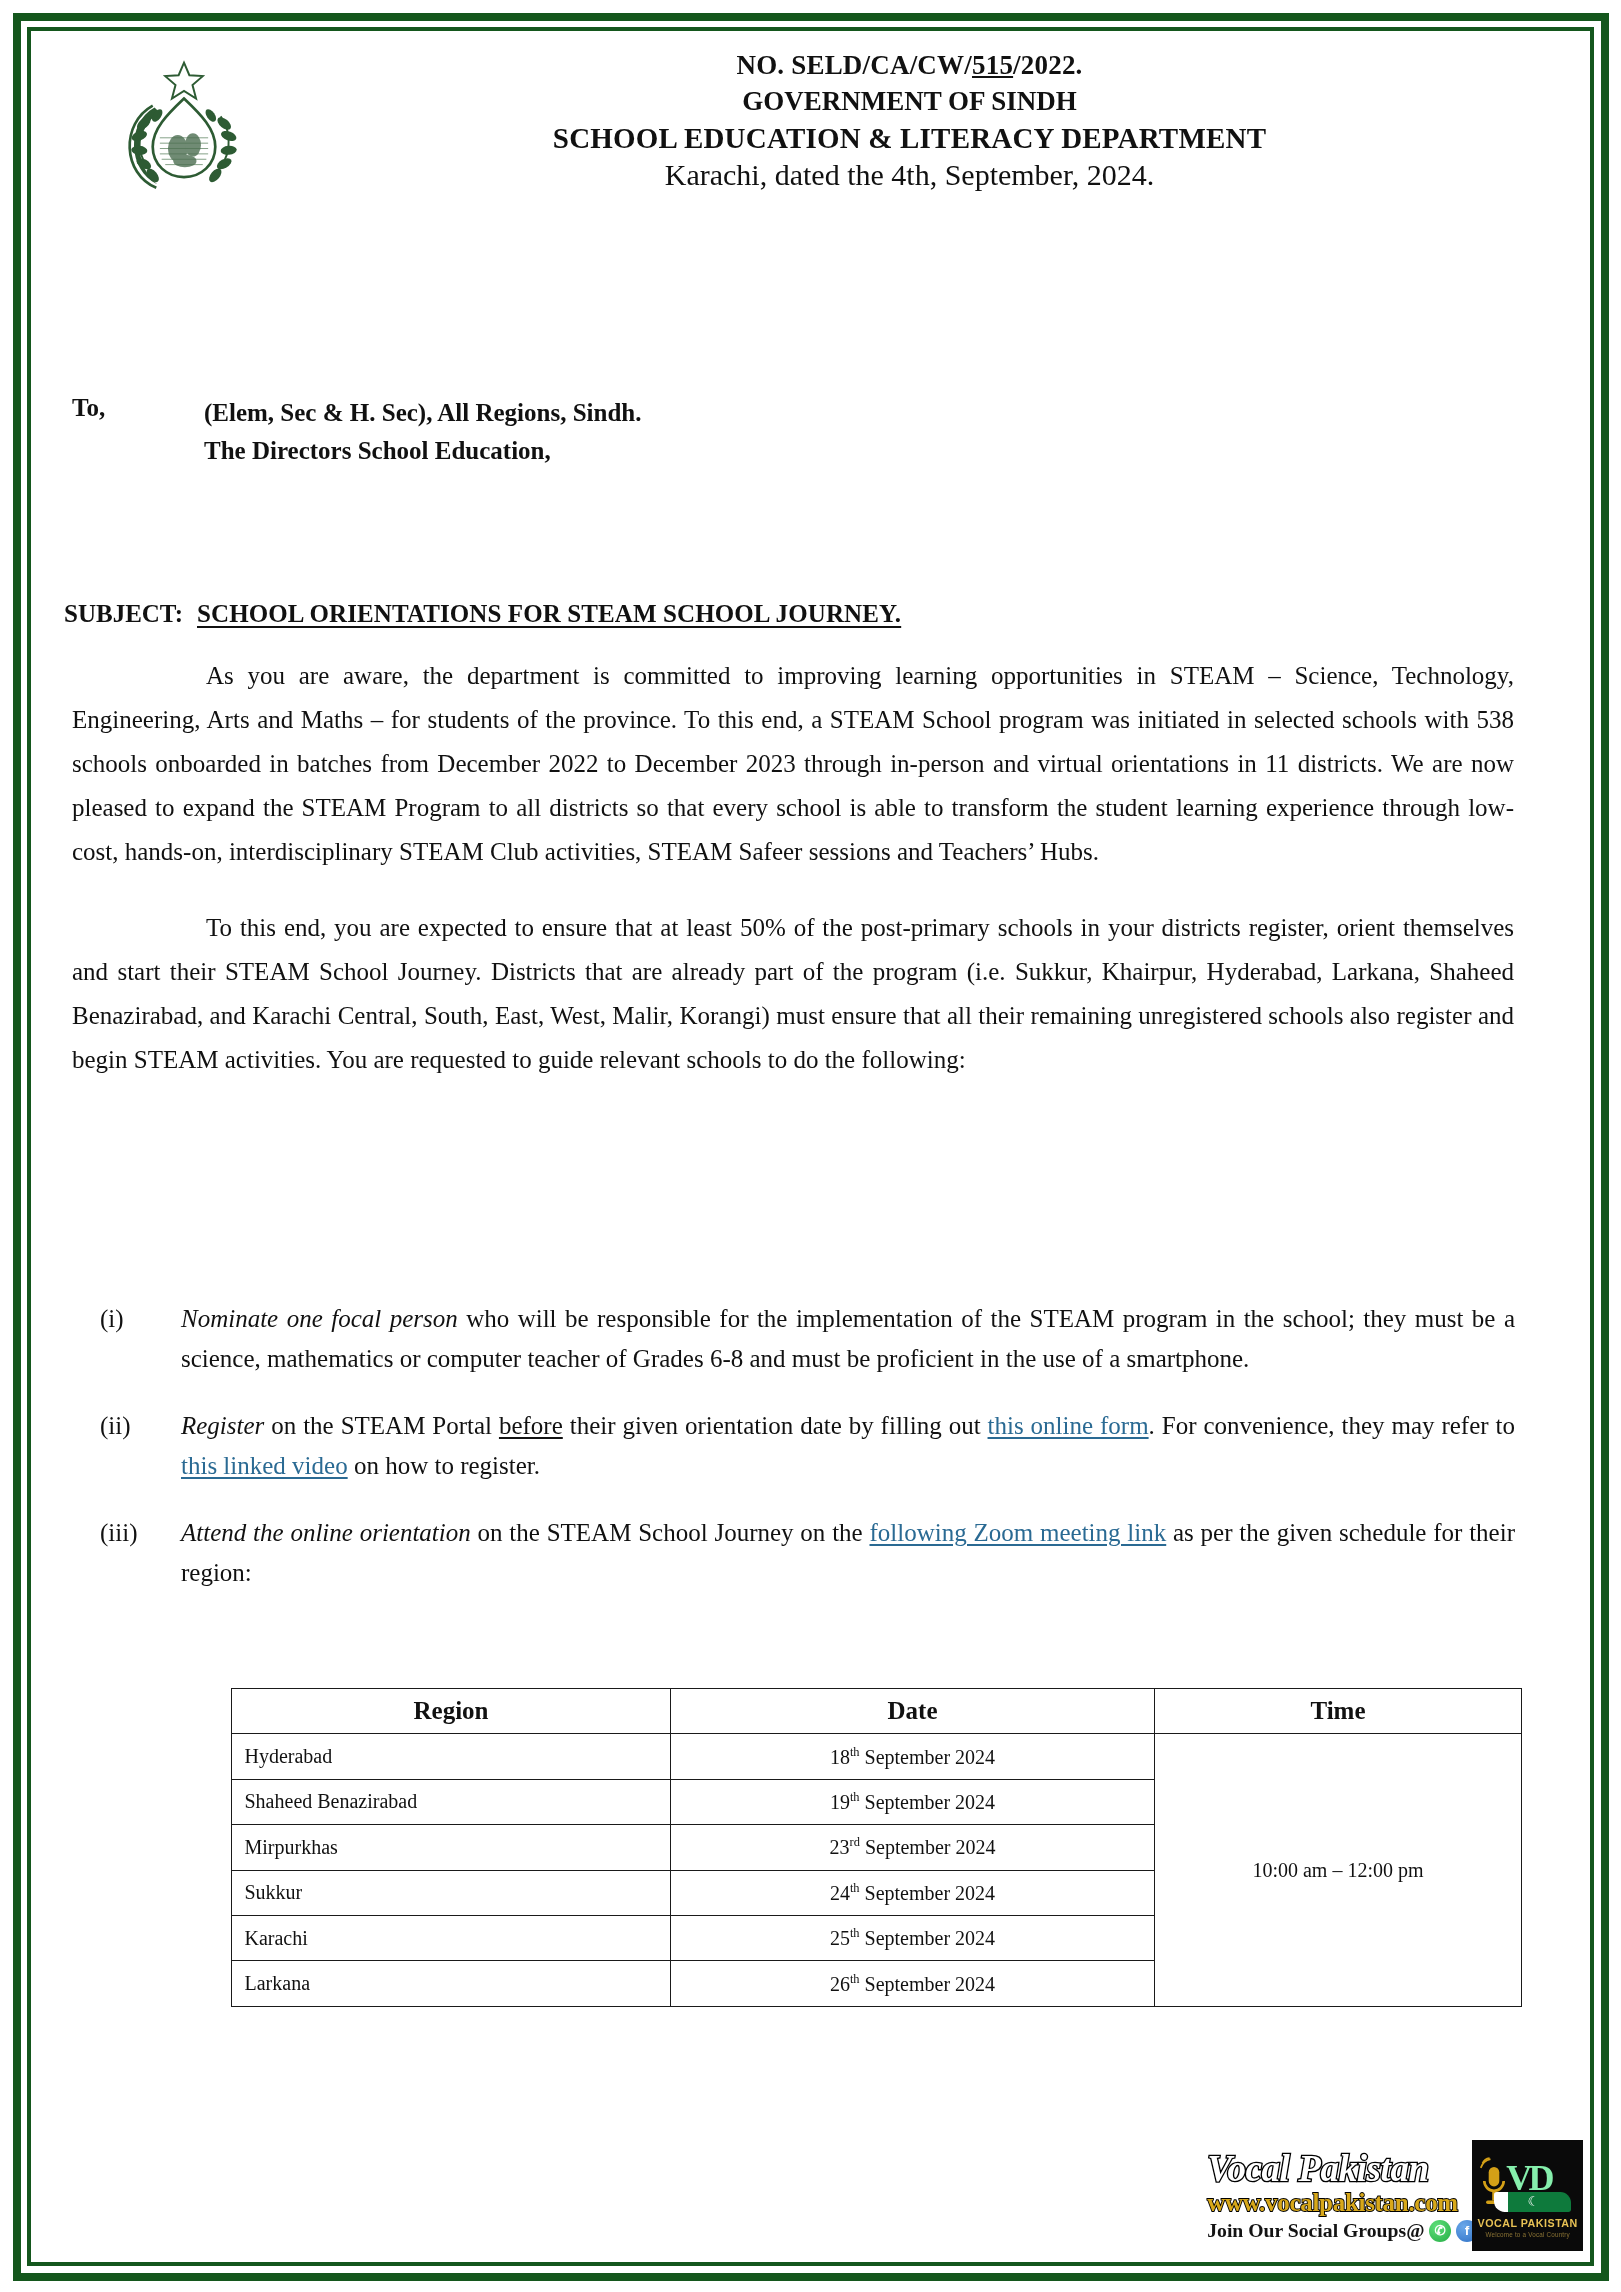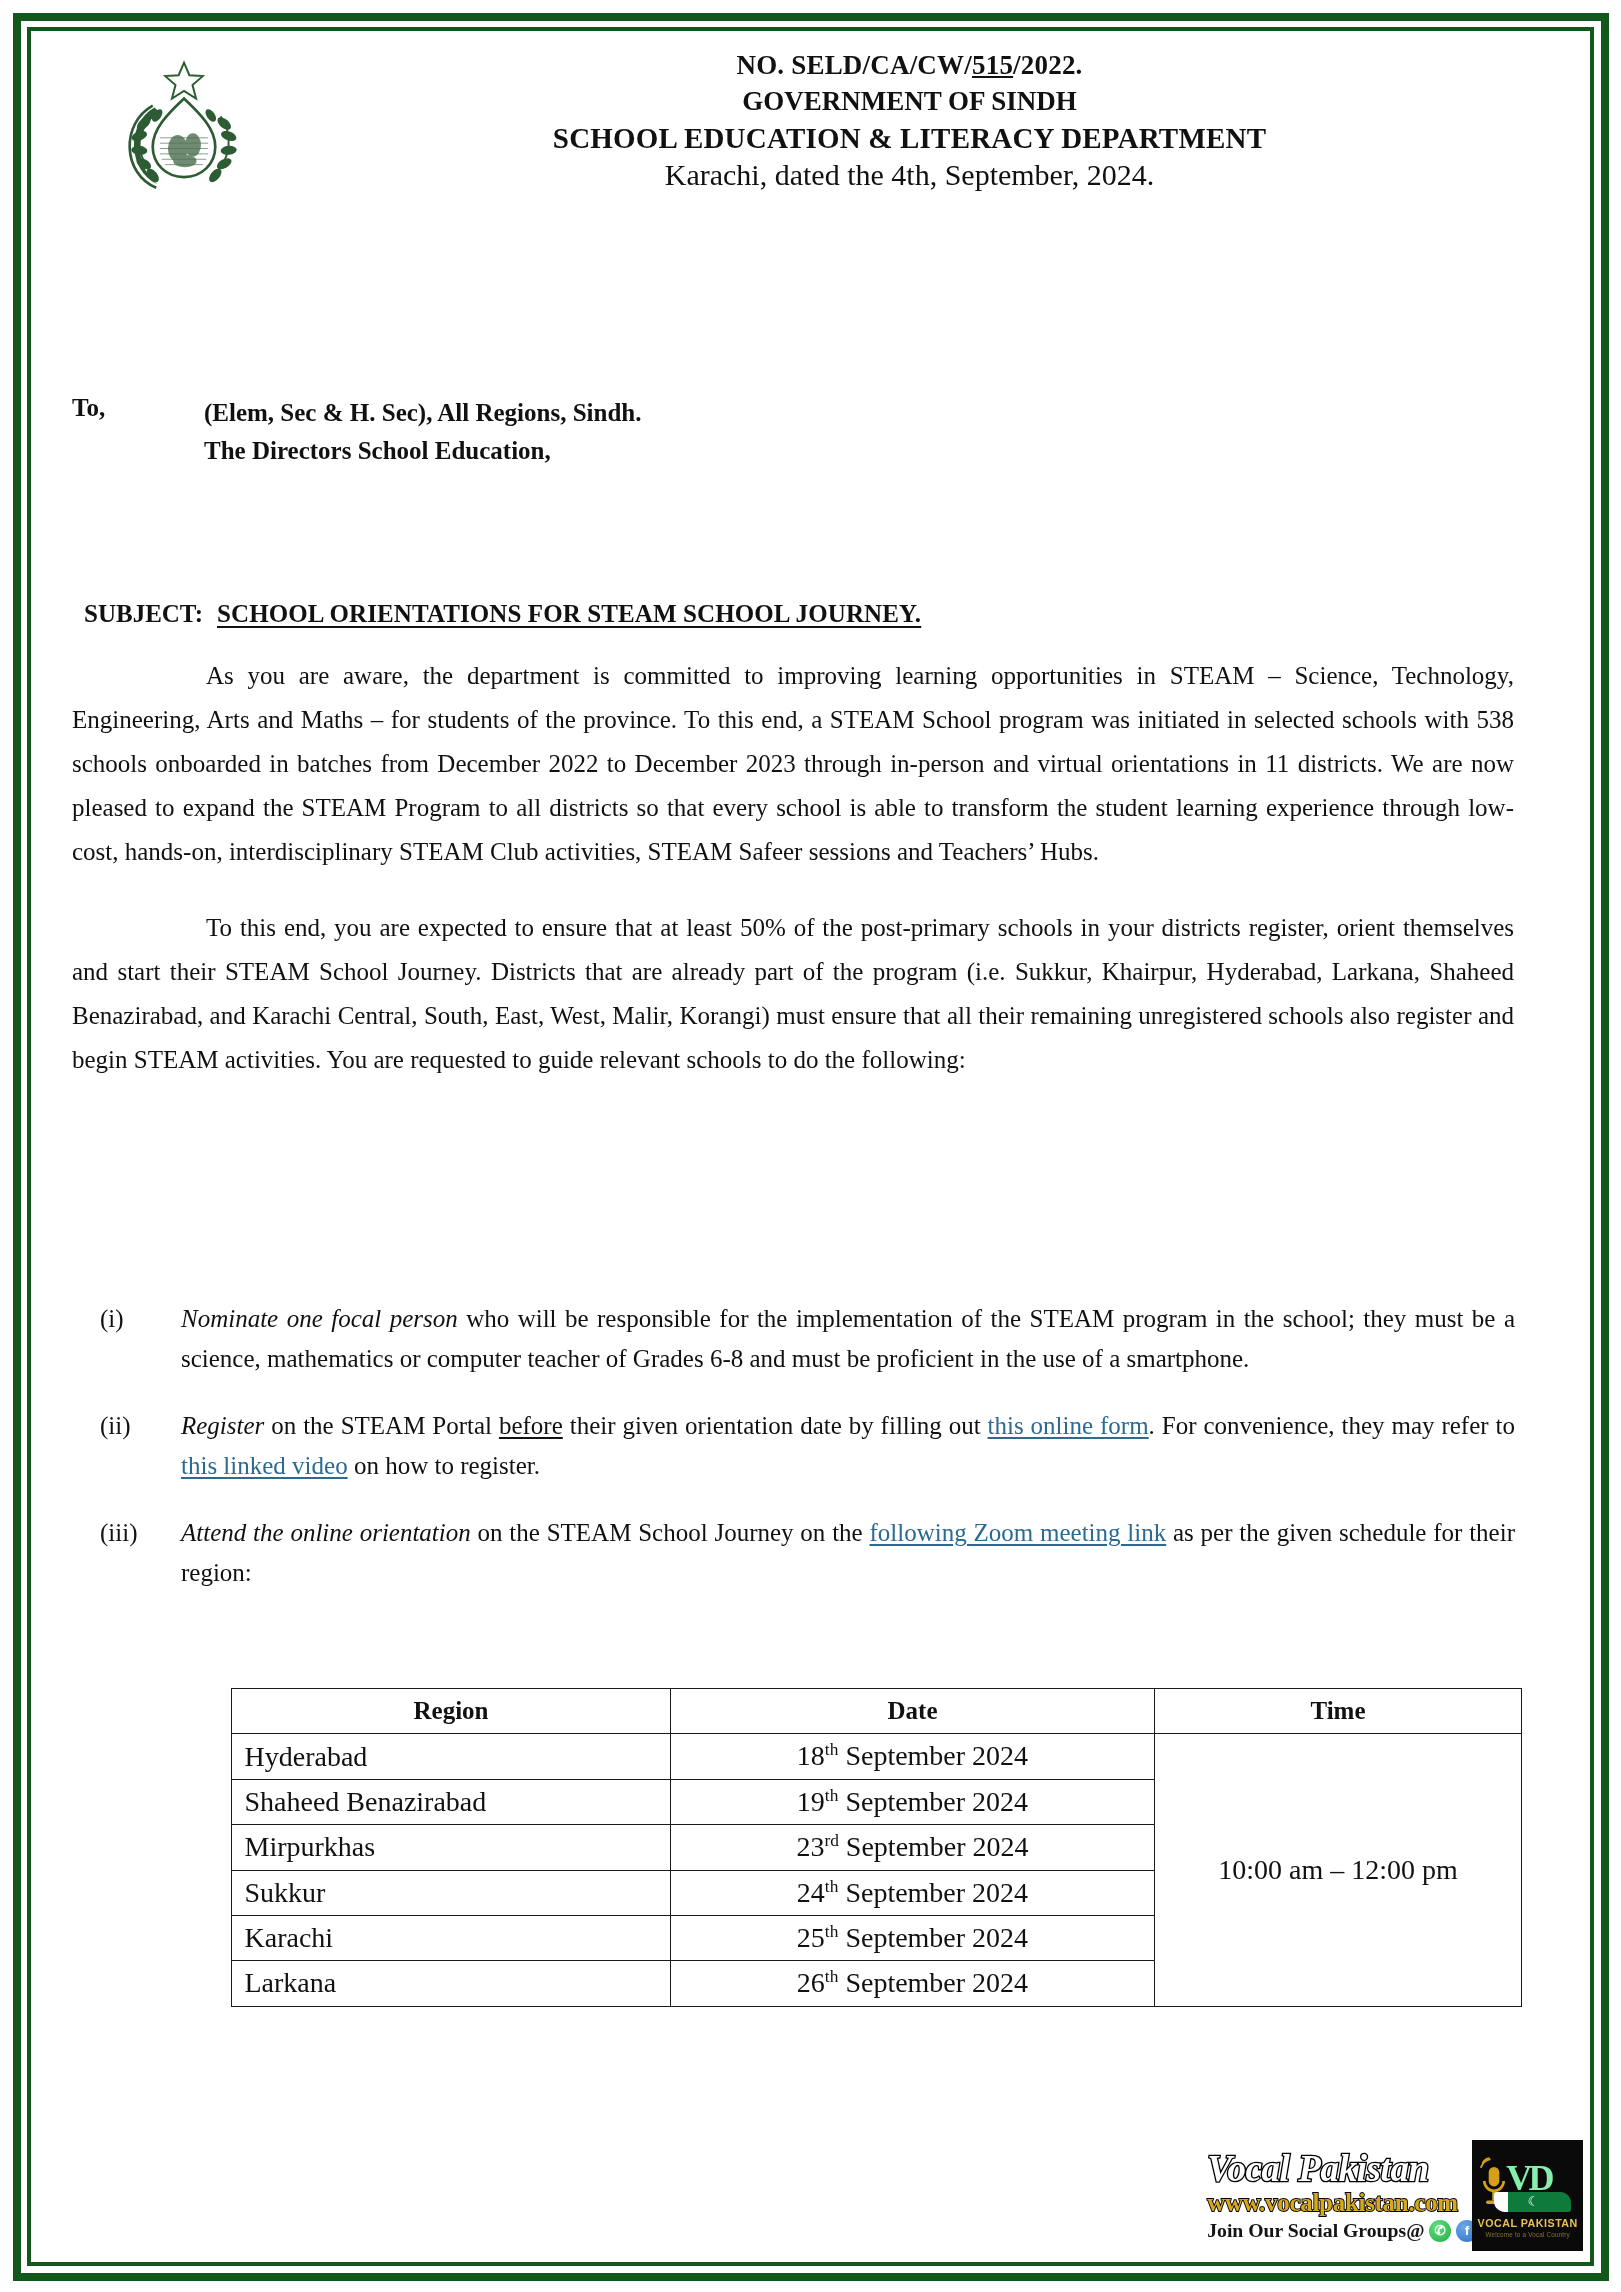--- a/index.html
+++ b/index.html
@@ -98,21 +98,21 @@
     left: 168px; top: 358px;
     font-size: 25px;
     font-weight: bold;
     line-height: 38px;
   }
   .addressee .gap { height: 25px; }
 
   
   .subject-row {
     position: absolute;
-    left: 48px; top: 564px;
+    left: 28px; top: 564px;
     width: 1433px;
     font-size: 25px;
     font-weight: bold;
     text-decoration: underline;
   }
   .subject-label {
     display: inline-block;
     width: 133px;
     vertical-align: top;
   }
@@ -174,21 +174,21 @@
   
   .schedule {
     position: absolute;
     left: 195px; top: 1652px;
     width: 1290px;
     border-collapse: collapse;
     table-layout: fixed;
   }
   .schedule th, .schedule td {
     border: 1.8px solid #1a1a1a;
-    font-size: 28px;
+    font-size: 20px;
     padding: 2.7px 9px;
     height: 39px;
   }
   .schedule th {
     font-weight: bold;
     text-align: center;
     font-size: 25px;
   }
   .schedule col.c-region { width: 439px; }
   .schedule col.c-date   { width: 484px; }

